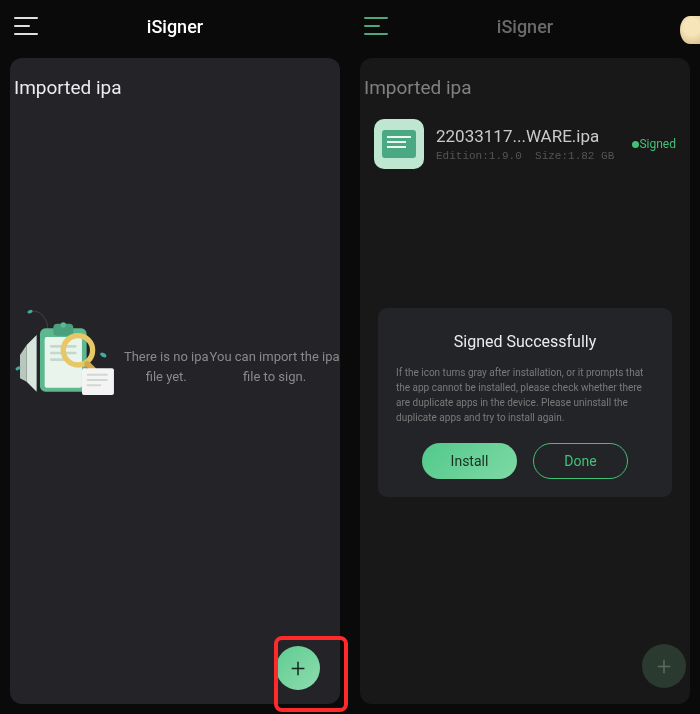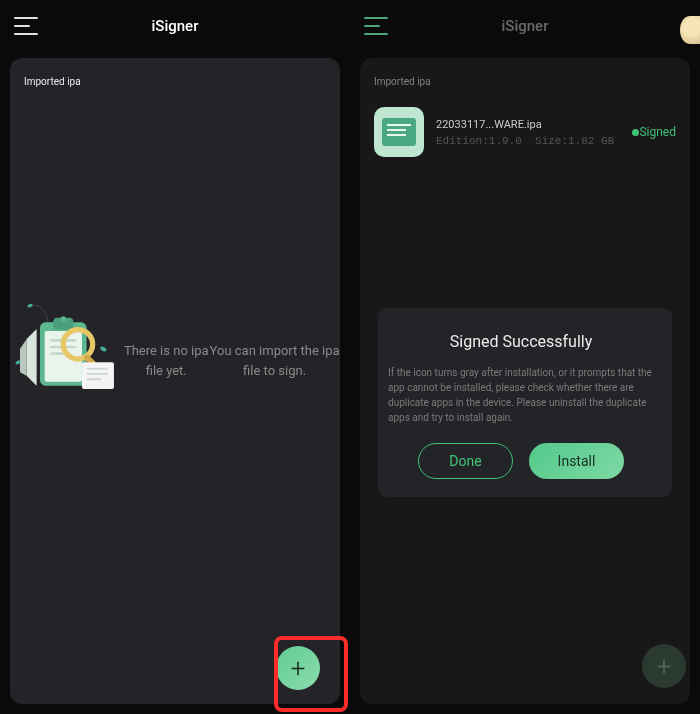--- a/index.html
+++ b/index.html
@@ -41,21 +41,21 @@
       border-radius: 1px;
     }
     .hamburger span:nth-child(2) { width: 16px; }
     .screen-left .hamburger span { background: #e0e0e0; }
     .screen-right .hamburger span { background: #4fa77a; }
 
     .title {
       position: absolute;
       left: 50%;
       transform: translateX(-50%);
-      font-size: 15px;
+      font-size: 18px;
       font-weight: 500;
     }
     .screen-left .title { color: #fff; }
     .screen-right .title { color: #6a6a6a; }
 
     .avatar {
       position: absolute;
       right: 0;
       top: 16px;
       width: 20px;
@@ -71,22 +71,22 @@
       flex: 1;
       display: flex;
       flex-direction: column;
       position: relative;
       overflow: hidden;
     }
     .screen-left .card { background: #232328; }
     .screen-right .card { background: #181819; }
 
     .card-title {
-      padding: 18px 14px 10px 14px;
-      font-size: 10px;
+      padding: 18px 14px 10px 4px;
+      font-size: 19px;
     }
     .screen-left .card-title { color: #ececec; }
     .screen-right .card-title { color: #808080; }
 
     .empty-state {
       flex: 1;
       display: flex;
       flex-direction: row;
       align-items: center;
       justify-content: center;
@@ -141,21 +141,21 @@
       background: #e8f8f0;
       box-shadow: 0 5px 0 #e8f8f0;
     }
     .app-info {
       flex: 1;
       margin-left: 12px;
       min-width: 0;
     }
     .app-name {
       color: #cacaca;
-      font-size: 11px;
+      font-size: 17px;
       white-space: nowrap;
       overflow: hidden;
       text-overflow: ellipsis;
     }
     .app-meta {
       color: #555;
       font-size: 11px;
       margin-top: 4px;
       font-family: Liberation Mono, monospace;
     }
@@ -174,21 +174,21 @@
       background: #41c176;
     }
 
     .dialog {
       position: absolute;
       left: 18px;
       right: 18px;
       top: 250px;
       background: #232427;
       border-radius: 9px;
-      padding: 24px 18px 18px 10px;
+      padding: 24px 18px 18px 18px;
     }
     .dialog-title {
       color: #ececec;
       font-size: 16px;
       text-align: center;
       margin-bottom: 14px;
     }
     .dialog-body {
       color: #7a7a7a;
       font-size: 10px;
@@ -326,19 +326,19 @@
       <div class="status-badge">
         <div class="status-dot"></div>
         <span>Signed</span>
       </div>
     </div>
 
     <div class="dialog">
       <div class="dialog-title">Signed Successfully</div>
       <div class="dialog-body">If the icon turns gray after installation, or it prompts that the app cannot be installed, please check whether there are duplicate apps in the device. Please uninstall the duplicate apps and try to install again.</div>
       <div class="dialog-buttons">
+        <div class="btn btn-fill">Install</div>
         <div class="btn btn-outline">Done</div>
-        <div class="btn btn-fill">Install</div>
       </div>
     </div>
   </div>
   <div class="fab fab-right">+</div>
 </div>
 
 </body></html>

